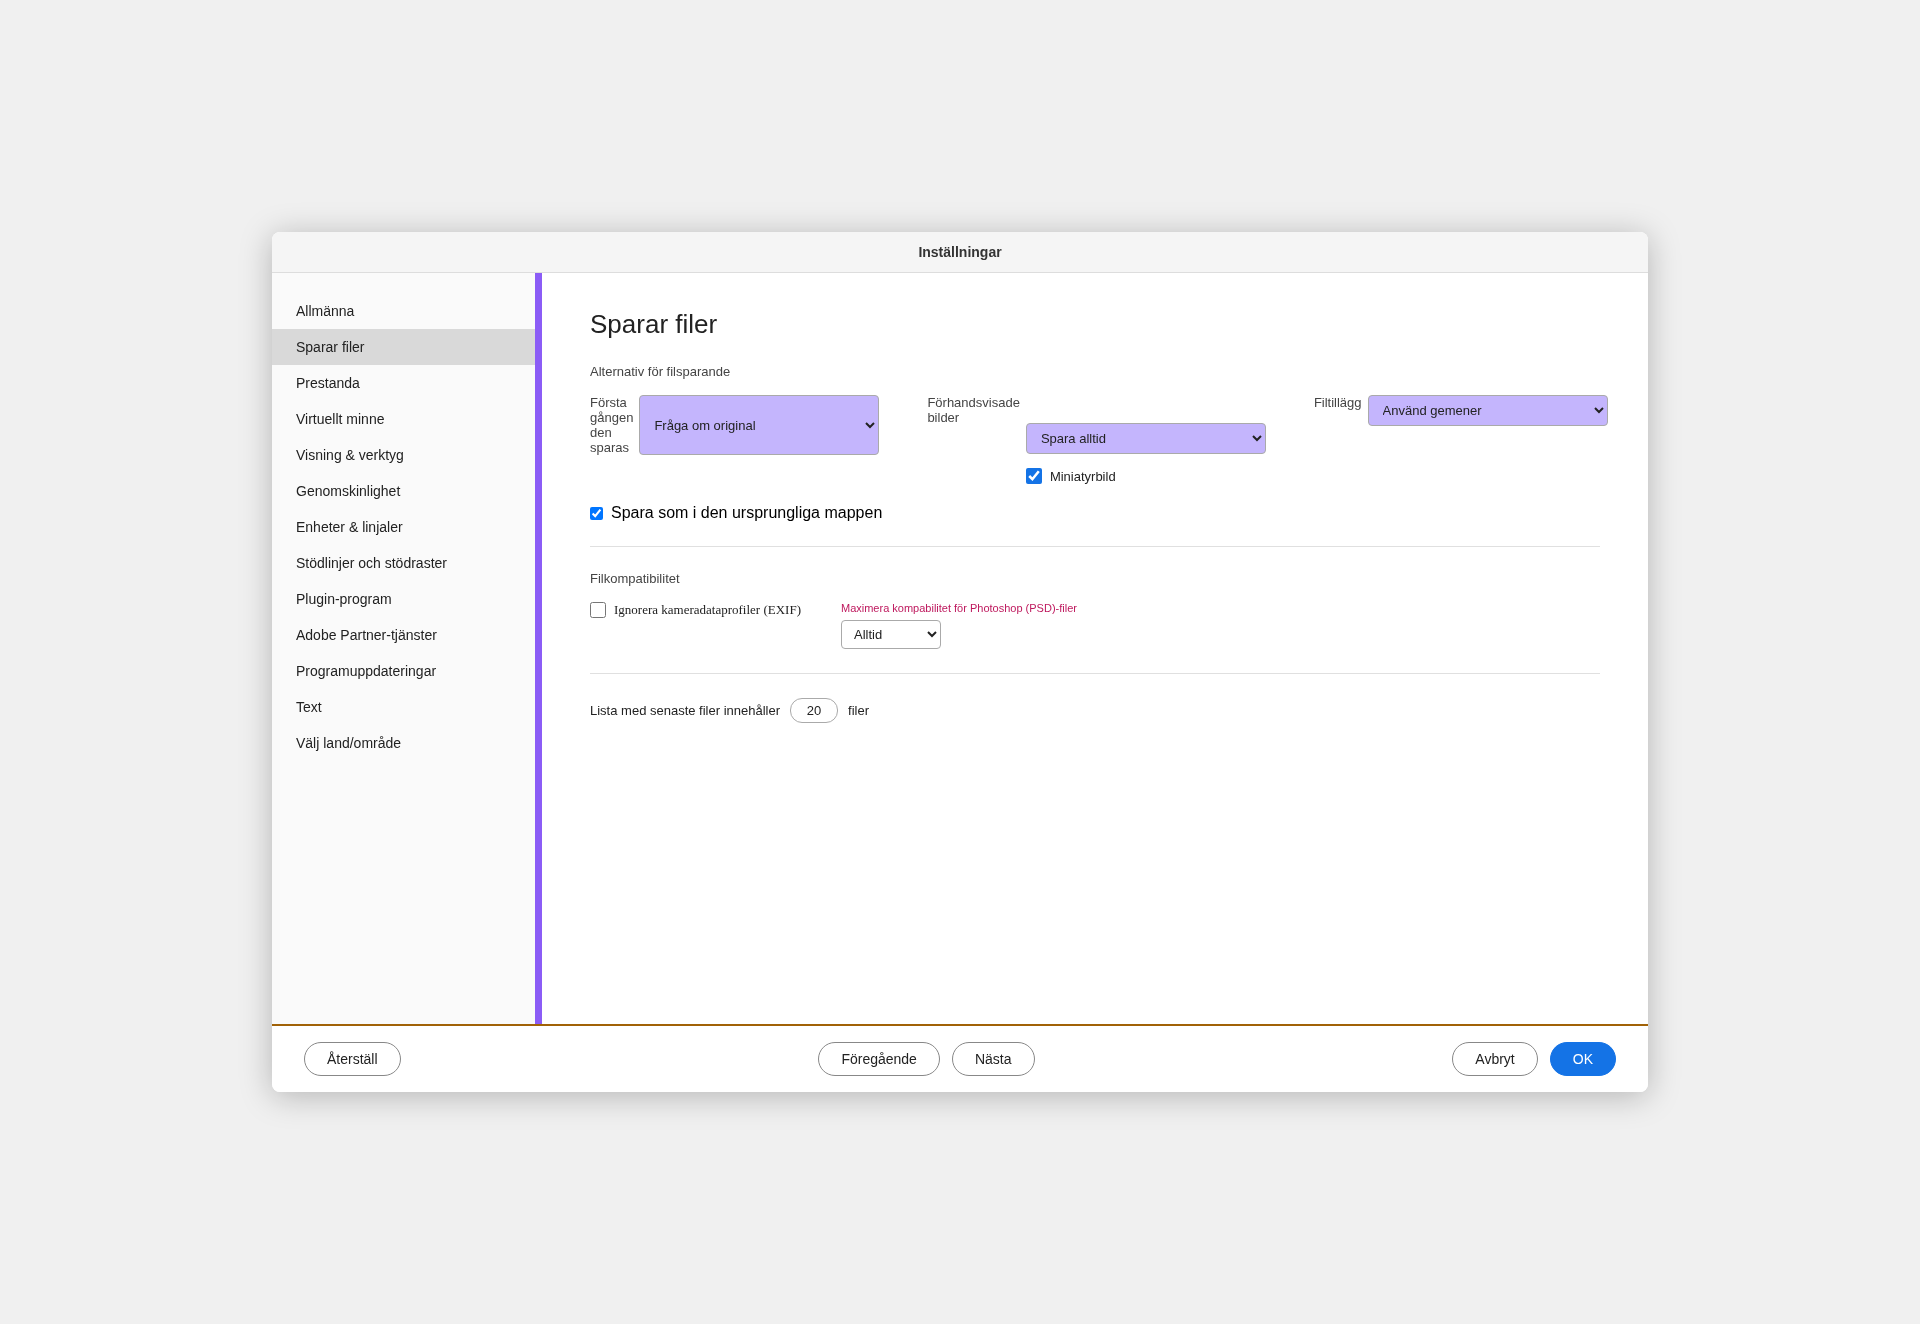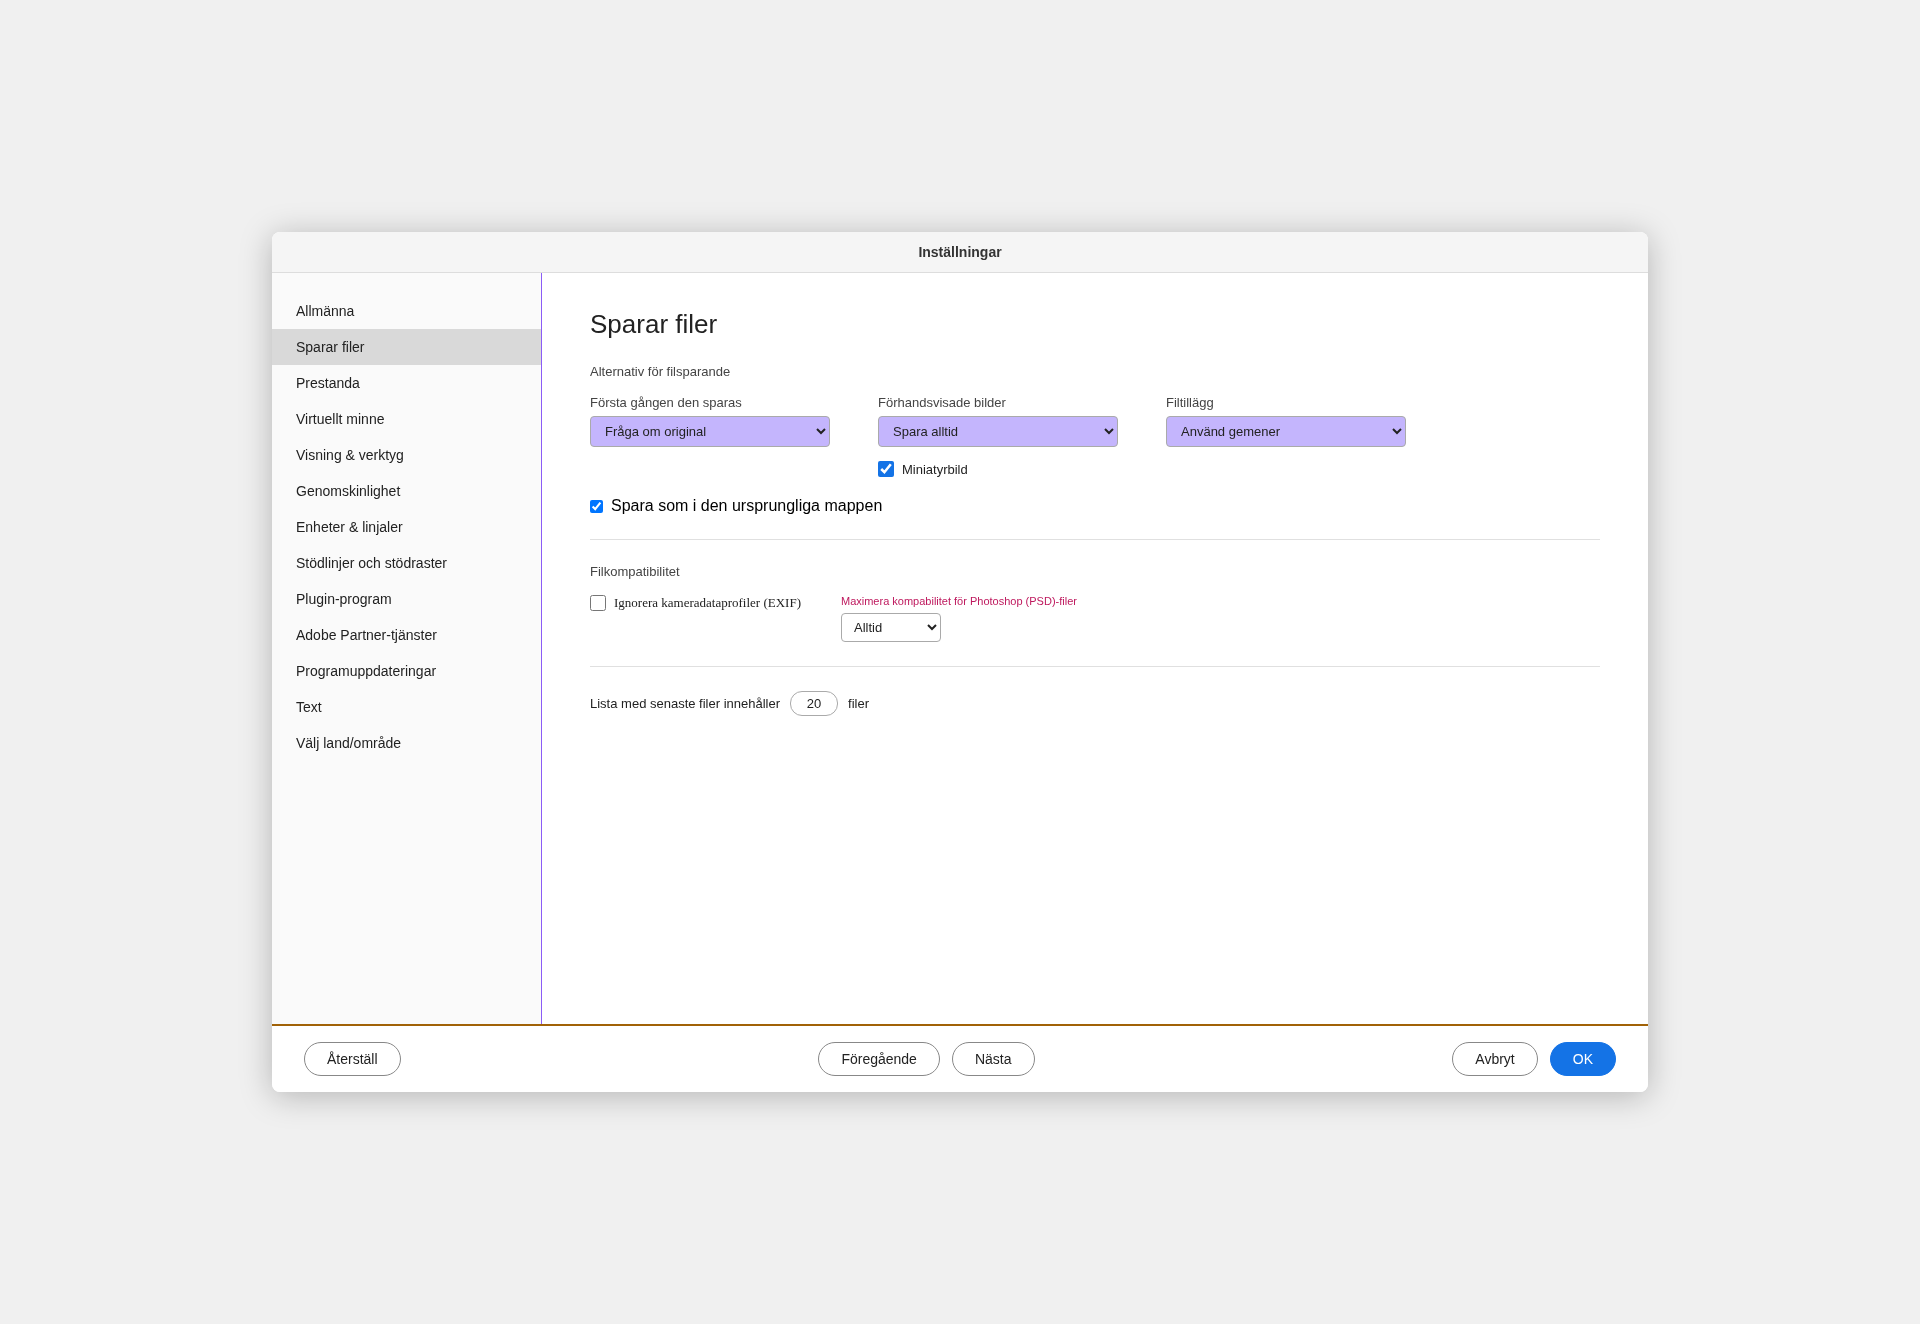--- a/index.html
+++ b/index.html
@@ -39,21 +39,21 @@
     }
 
     .dialog-body {
       display: flex;
       flex: 1;
     }
 
     
     .sidebar {
       width: 270px;
-      border-right: 1px solid #8b5cf6;
+      border-right: 7px solid #8b5cf6;
       padding: 20px 0;
       background: #fafafa;
     }
 
     .sidebar-item {
       padding: 10px 24px;
       font-size: 14px;
       color: #222;
       cursor: pointer;
       border-radius: 0;
@@ -94,21 +94,21 @@
     
     .dropdowns-row {
       display: flex;
       gap: 48px;
       margin-bottom: 20px;
       align-items: flex-start;
     }
 
     .dropdown-group {
       display: flex;
-      flex-direction: column;
+      flex-direction: row;
       gap: 6px;
     }
 
     .dropdown-group label {
       font-size: 13px;
       color: #444;
     }
 
     .dropdown-group select {
       padding: 6px 32px 6px 10px;
@@ -293,21 +293,21 @@
       <div class="dropdowns-row">
 
         <div class="dropdown-group">
           <label>Första gången den sparas</label>
           <select class="wide">
           <option value="Fråga om original">Fråga om original</option><option value="Spara alltid original">Spara alltid original</option><option value="Spara alltid kopia">Spara alltid kopia</option></select>
         </div>
 
         <div class="dropdown-group">
           <label>Förhandsvisade bilder</label>
-          <div style="display:flex; flex-direction:column; gap:6px;">
+          <div style="display:flex; flex-direction:column; gap:6px;margin-top:28px;">
             <select class="wide">
             <option value="Spara alltid">Spara alltid</option><option value="Fråga alltid">Fråga alltid</option><option value="Aldrig spara">Aldrig spara</option></select>
             <div class="checkbox-row">
               <input type="checkbox" id="thumbnail-cb" checked="" style="">
               <label for="thumbnail-cb">Miniatyrbild</label>
             </div>
           </div>
         </div>
 
         <div class="dropdown-group">

